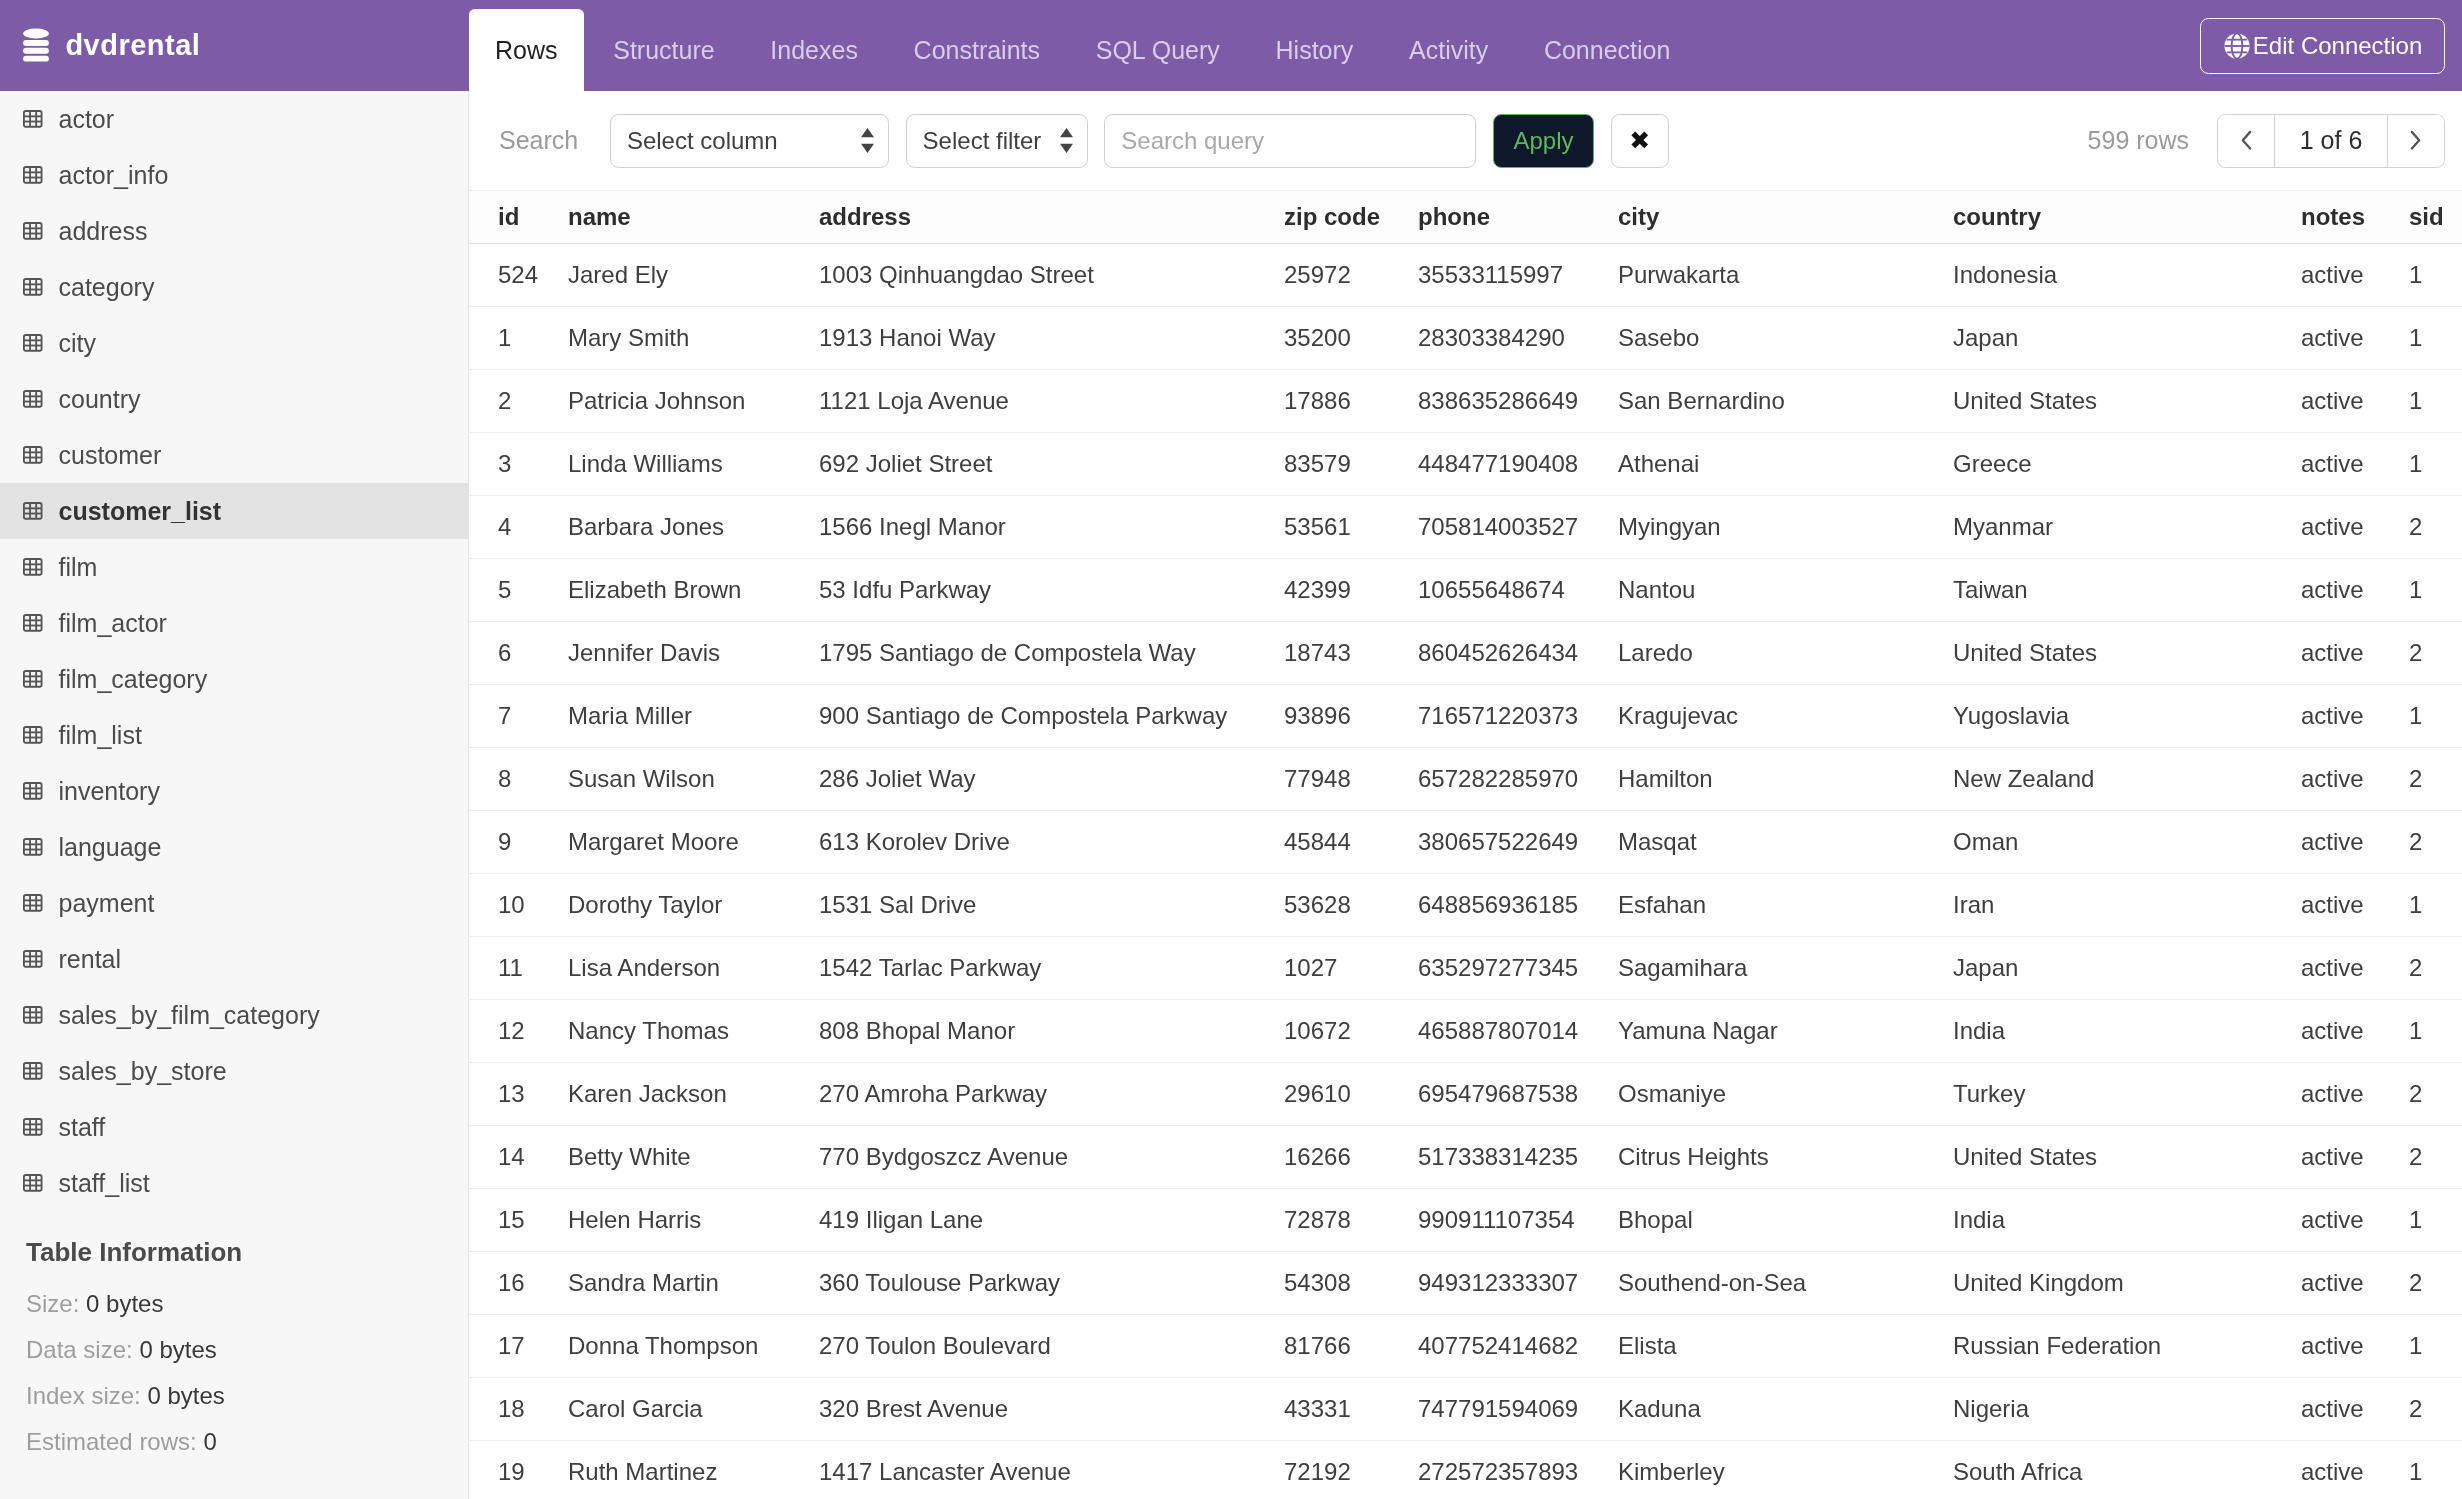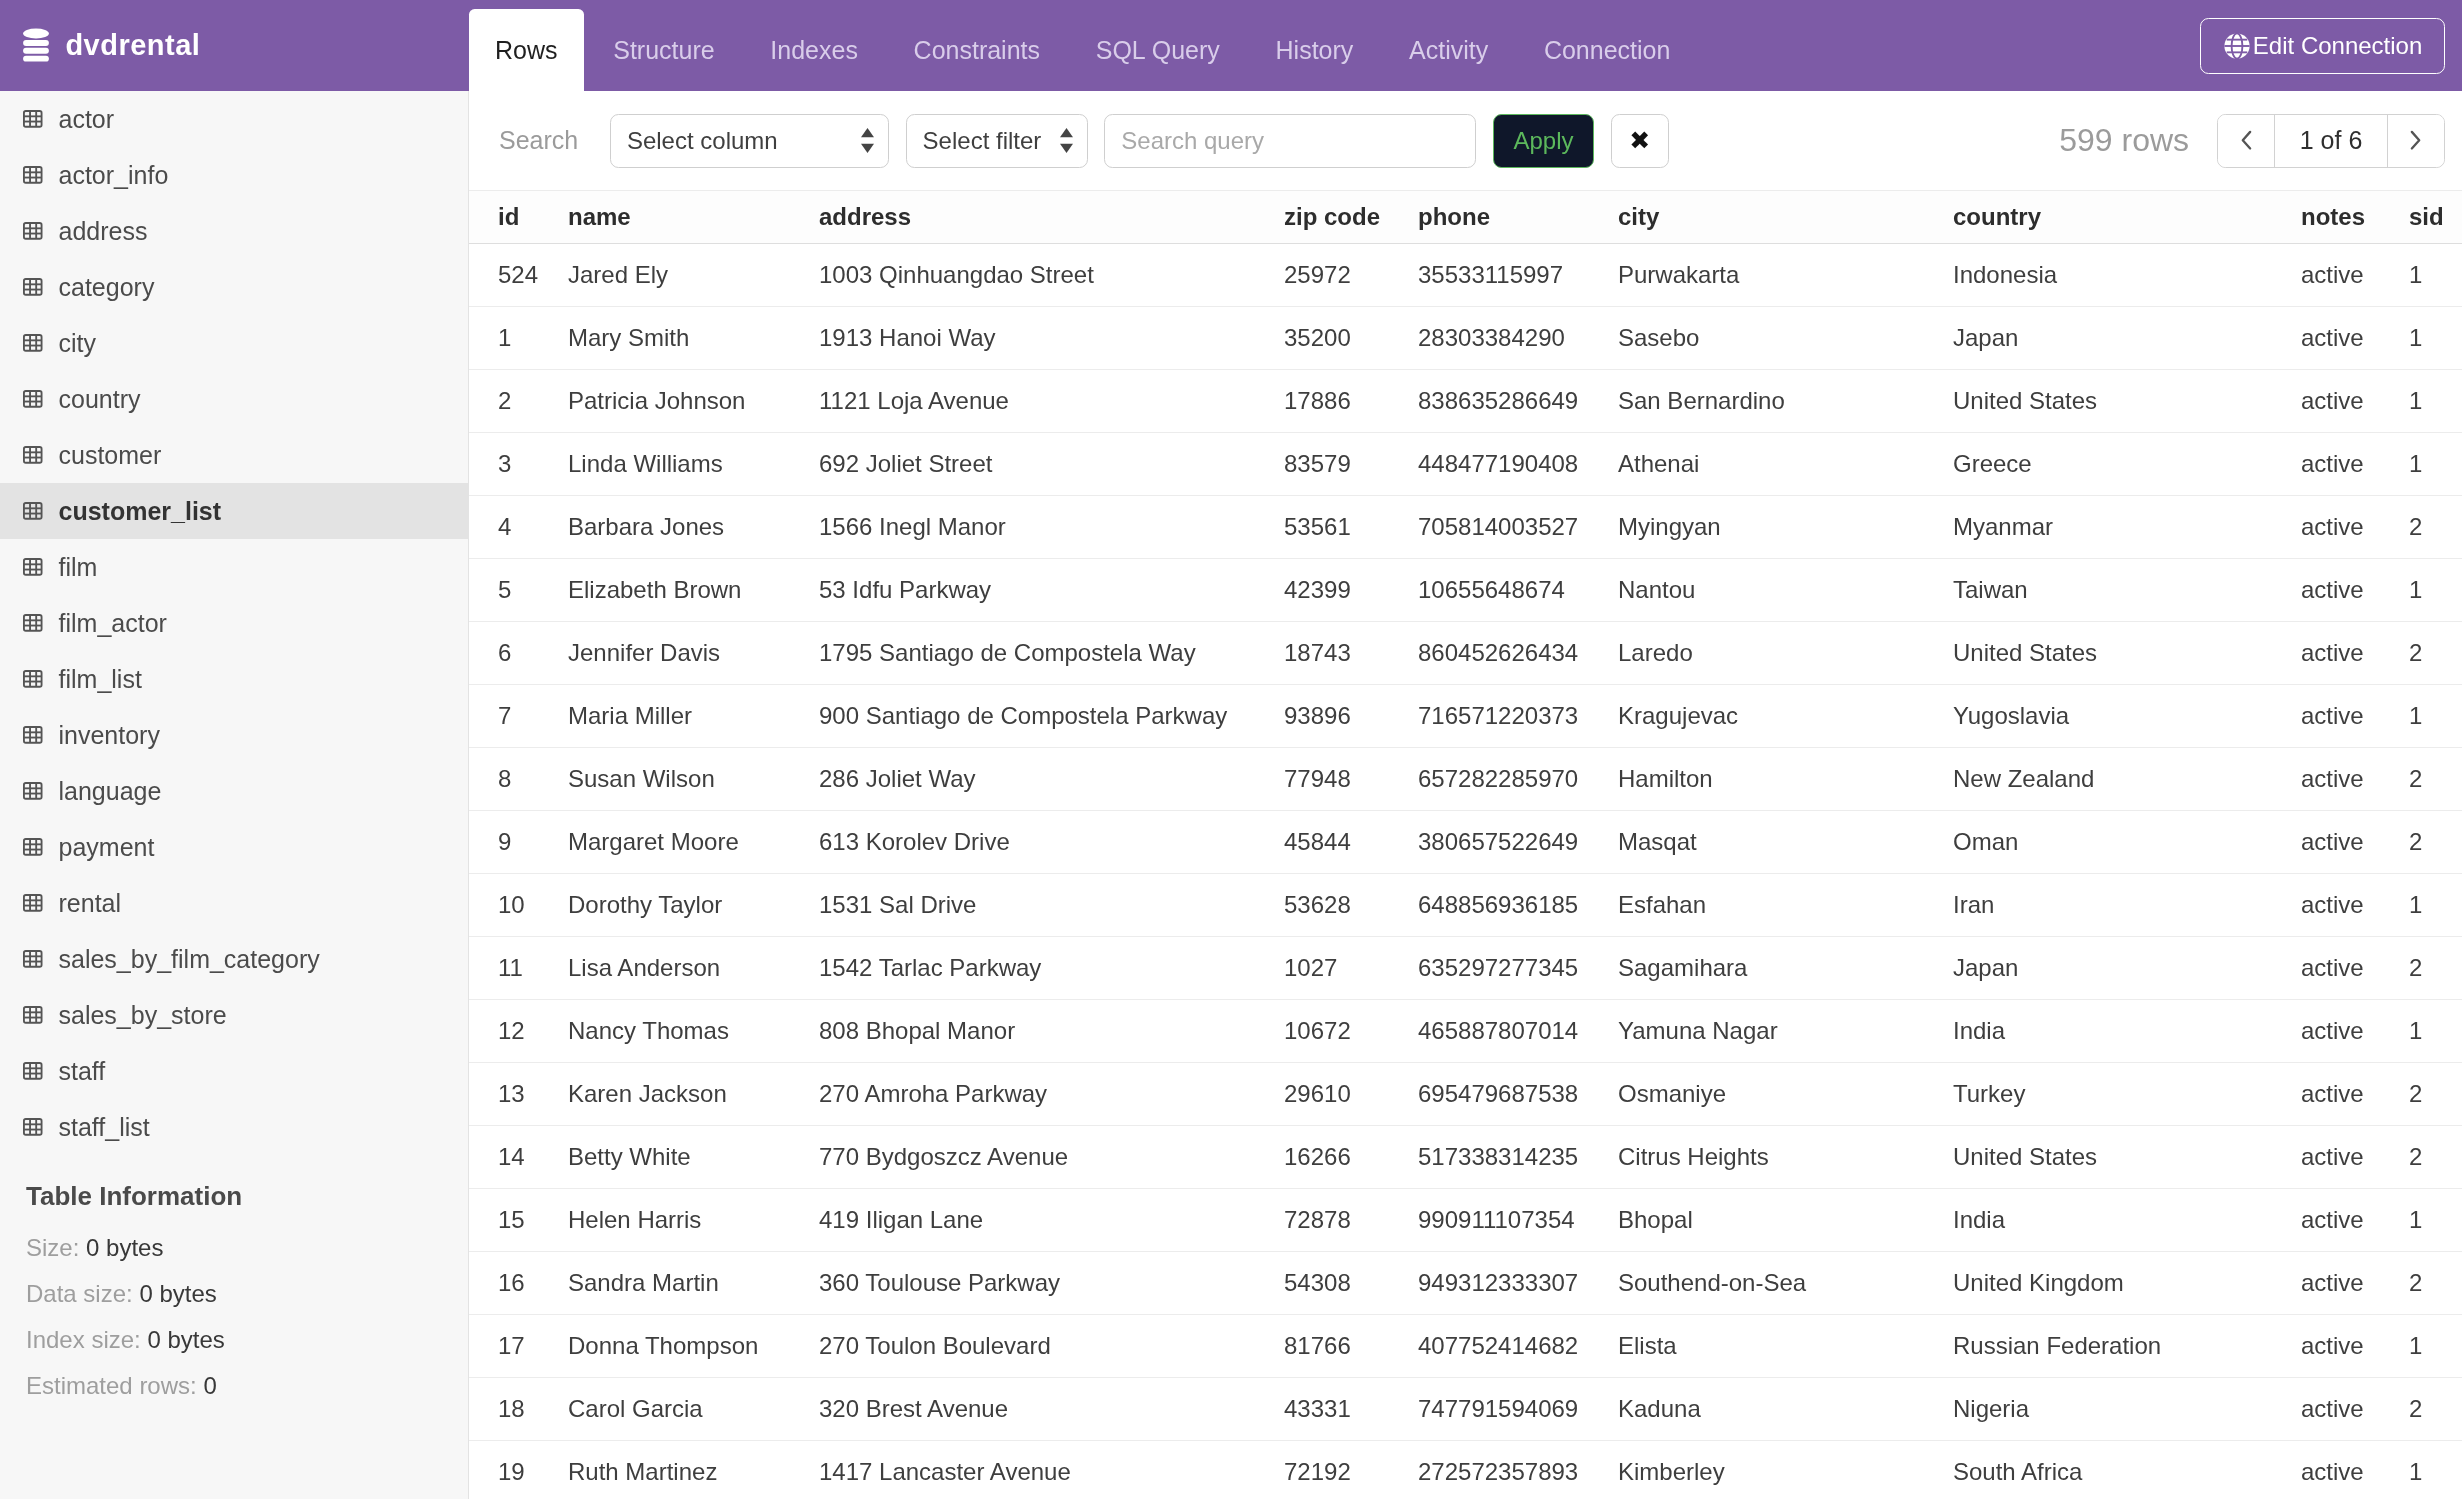--- a/index.html
+++ b/index.html
@@ -51,21 +51,21 @@
   .query-input { width:372px; height:54px; border:1.9px solid #cfcfcf; border-radius:8.4px;
                  font-size:24px; padding:0 16px; color:#333; outline:none;
                  font-family:"Liberation Sans","DejaVu Sans",sans-serif; }
   .query-input::placeholder { color:#a9a9a9; }
   .apply-btn { height:54px; padding:0 19.5px; border:1.9px solid #5cb85c; border-radius:8.4px;
                background:#0f172a; color:#5cb85c; font-size:24px; cursor:pointer;
                font-family:inherit; }
   .clear-btn { height:54px; width:58px; border:1.9px solid #cfcfcf; border-radius:8.4px;
                background:#fff; color:#111; font-size:25px; cursor:pointer; }
   .toolbar-spacer { flex:1; }
-  .row-count { font-size:32px; color:#9b9b9b; margin-right:11px; }
+  .row-count { font-size:25px; color:#9b9b9b; margin-right:11px; }
   .pager { height:54px; display:flex; align-items:stretch; border:1.9px solid #d2d2d2;
            border-radius:8.4px; overflow:hidden; }
   .pager-btn { width:56px; display:flex; align-items:center; justify-content:center;
                background:#fff; cursor:pointer; }
   .pager-label { padding:0 25px; display:flex; align-items:center; font-size:25px;
                  color:#2f2f2f; background:#fff; border-left:1.9px solid #d2d2d2;
                  border-right:1.9px solid #d2d2d2; }
 
   
   table.grid { width:1993px; border-collapse:collapse; table-layout:fixed; }
@@ -231,20 +231,32 @@
         <span style="display: flex;">
           <svg width="19.5" height="17.7" viewBox="0 0 21 19">
             <rect x="1" y="1" width="19" height="17" rx="2" fill="none" stroke="#555" stroke-width="2"></rect>
             <line x1="1" y1="6.8" x2="20" y2="6.8" stroke="#555" stroke-width="2"></line>
             <line x1="1" y1="12.4" x2="20" y2="12.4" stroke="#555" stroke-width="2"></line>
             <line x1="7.6" y1="1" x2="7.6" y2="18" stroke="#555" stroke-width="2"></line>
             <line x1="14.2" y1="1" x2="14.2" y2="18" stroke="#555" stroke-width="2"></line>
           </svg>
         </span>
         <span>film_actor</span>
+      </div>
+      <div class="side-item">
+        <span style="display: flex;">
+          <svg width="19.5" height="17.7" viewBox="0 0 21 19">
+            <rect x="1" y="1" width="19" height="17" rx="2" fill="none" stroke="#555" stroke-width="2"></rect>
+            <line x1="1" y1="6.8" x2="20" y2="6.8" stroke="#555" stroke-width="2"></line>
+            <line x1="1" y1="12.4" x2="20" y2="12.4" stroke="#555" stroke-width="2"></line>
+            <line x1="7.6" y1="1" x2="7.6" y2="18" stroke="#555" stroke-width="2"></line>
+            <line x1="14.2" y1="1" x2="14.2" y2="18" stroke="#555" stroke-width="2"></line>
+          </svg>
+        </span>
+        <span>film_category</span>
       </div>
       <div class="side-item">
         <span style="display: flex;">
           <svg width="19.5" height="17.7" viewBox="0 0 21 19">
             <rect x="1" y="1" width="19" height="17" rx="2" fill="none" stroke="#555" stroke-width="2"></rect>
             <line x1="1" y1="6.8" x2="20" y2="6.8" stroke="#555" stroke-width="2"></line>
             <line x1="1" y1="12.4" x2="20" y2="12.4" stroke="#555" stroke-width="2"></line>
             <line x1="7.6" y1="1" x2="7.6" y2="18" stroke="#555" stroke-width="2"></line>
             <line x1="14.2" y1="1" x2="14.2" y2="18" stroke="#555" stroke-width="2"></line>
           </svg>

